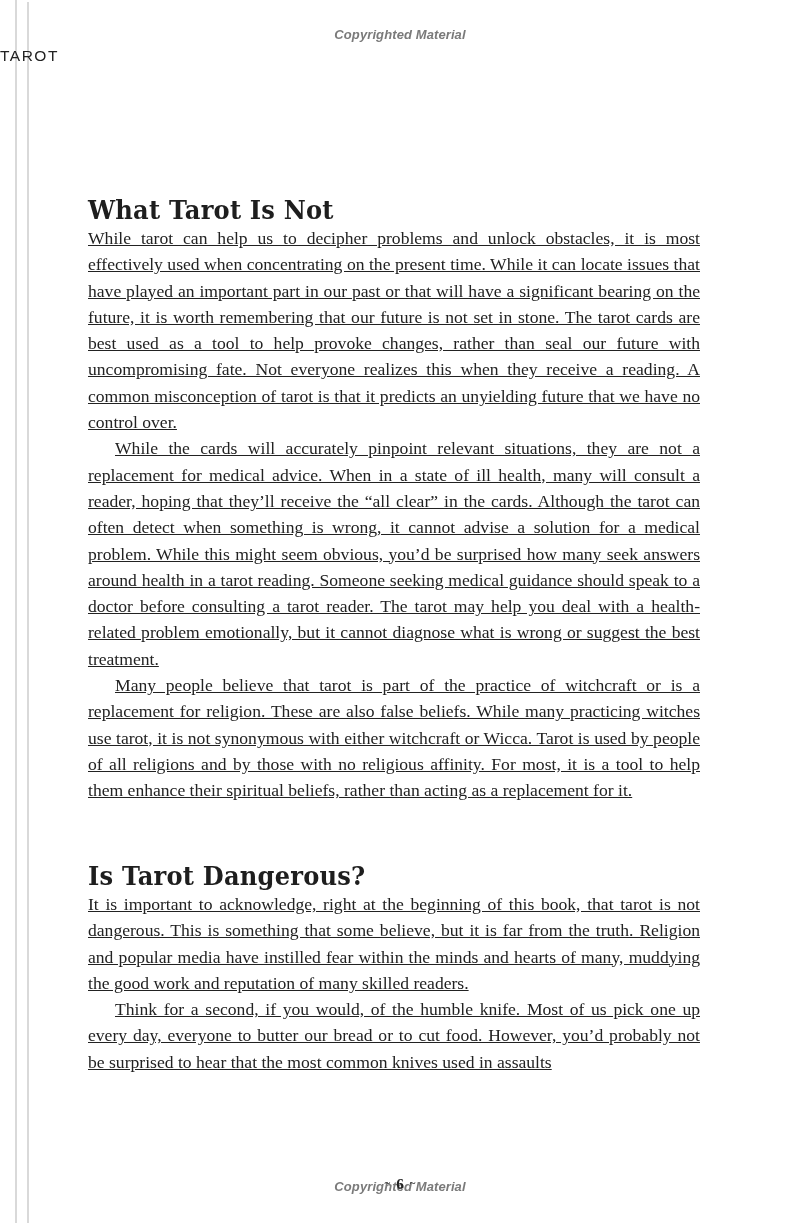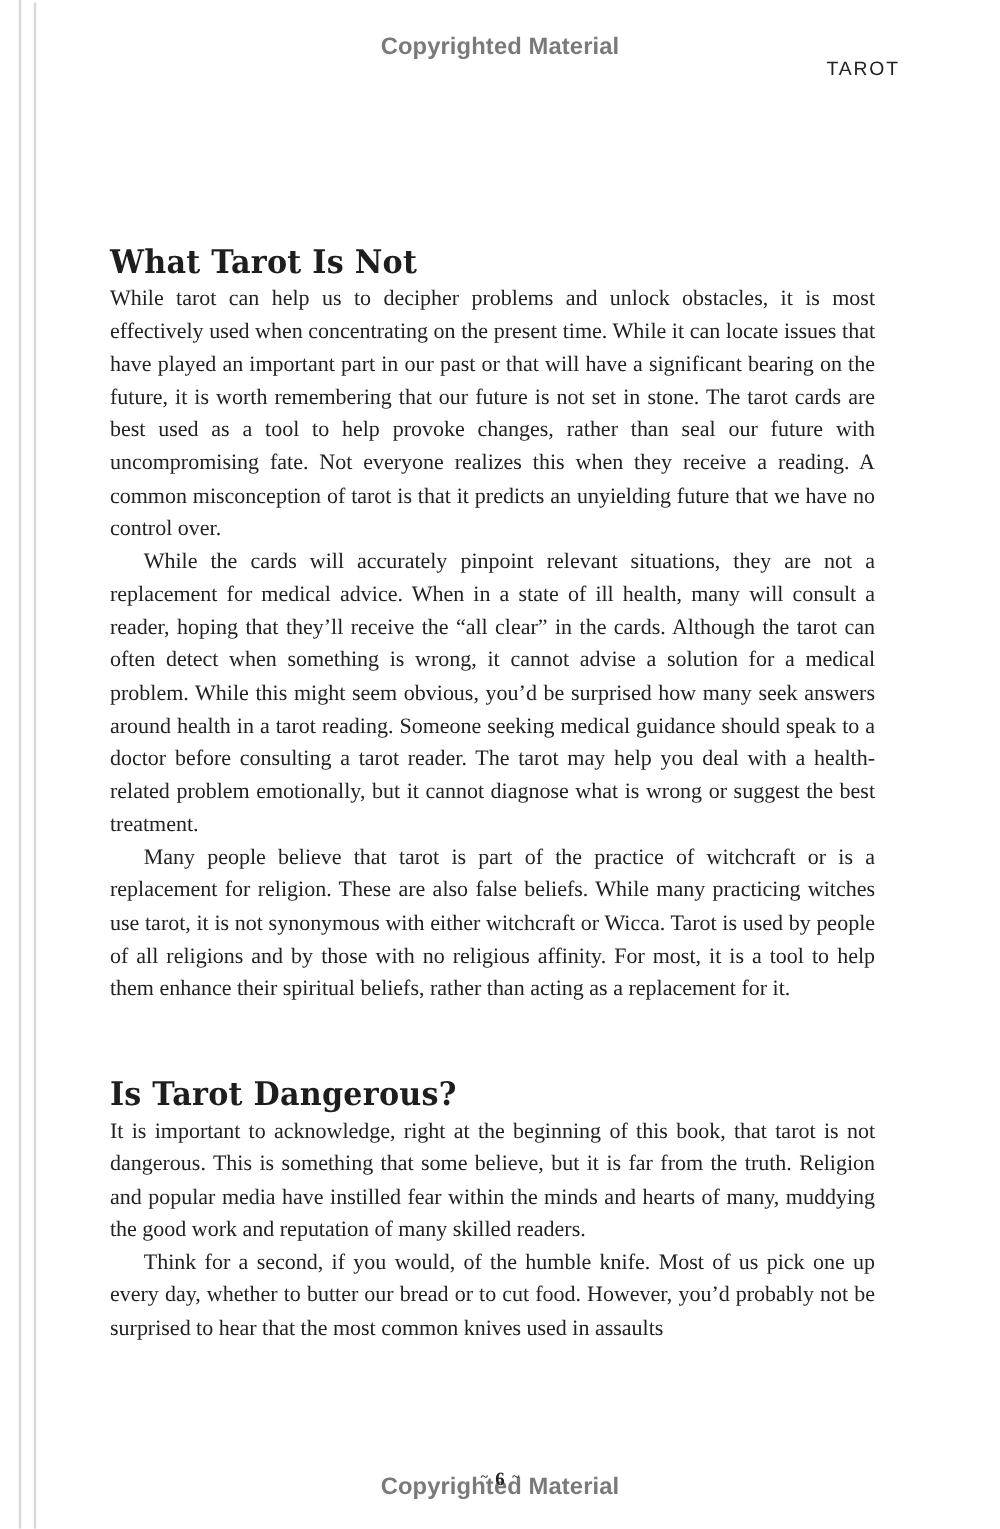--- a/index.html
+++ b/index.html
@@ -23,51 +23,53 @@
     .edge-line.l1 { left: 15px; }
     .edge-line.l2 { left: 27px; top: 2px; }
 
     .watermark {
       position: absolute;
       left: 0;
       width: 800px;
       text-align: center;
       font-family: "Liberation Sans", sans-serif;
       font-weight: bold;
-      font-size: 19px;
+      font-size: 13px;
       color: #7a7a7a;
       letter-spacing: 0.1px;
+      font-style: italic;
     }
     .watermark.top { top: 27px; }
     .running-head {
       position: absolute;
       left: 0;
       width: 720px;
       top: 47px;
-      text-align: right;
+      text-align: left;
       font-family: "Liberation Sans", sans-serif;
       font-size: 15.5px;
       letter-spacing: 1.5px;
       color: #222;
     }
 
     .content {
       position: absolute;
       left: 88px;
       width: 612px;
       font-family: "Liberation Serif", serif;
       font-size: 17.6px;
       line-height: 26.3px;
       color: #222;
       text-align: justify;
       margin-top: 48px;
     }
     .content p {
       margin: 0;
       text-align-last: left;
+      text-decoration: underline;
     }
     .content p.indent { text-indent: 27px; }
 
     h2.section-heading {
       margin: 0;
       font-family: "DejaVu Serif", serif;
       font-weight: bold;
       font-size: 26px;
       line-height: 30px;
       color: #1e1e1e;
@@ -118,21 +120,21 @@
 <section class="content" id="sec1">
   <h2 class="section-heading">What Tarot Is Not</h2>
   <p>While tarot can help us to decipher problems and unlock obstacles, it is most effectively used when concentrating on the present time. While it can locate issues that have played an important part in our past or that will have a significant bearing on the future, it is worth remembering that our future is not set in stone. The tarot cards are best used as a tool to help provoke changes, rather than seal our future with uncompromising fate. Not everyone realizes this when they receive a reading. A common misconception of tarot is that it predicts an unyielding future that we have no control over.</p>
   <p class="indent">While the cards will accurately pinpoint relevant situations, they are not a replacement for medical advice. When in a state of ill health, many will consult a reader, hoping that they’ll receive the “all clear” in the cards. Although the tarot can often detect when something is wrong, it cannot advise a solution for a medical problem. While this might seem obvious, you’d be surprised how many seek answers around health in a tarot reading. Someone seeking medical guidance should speak to a doctor before consulting a tarot reader. The tarot may help you deal with a health-related problem emotionally, but it cannot diagnose what is wrong or suggest the best treatment.</p>
   <p class="indent">Many people believe that tarot is part of the practice of witchcraft or is a replacement for religion. These are also false beliefs. While many practicing witches use tarot, it is not synonymous with either witchcraft or Wicca. Tarot is used by people of all religions and by those with no religious affinity. For most, it is a tool to help them enhance their spiritual beliefs, rather than acting as a replacement for it.</p>
 </section>
 
 <section class="content" id="sec2">
   <h2 class="section-heading">Is Tarot Dangerous?</h2>
   <p>It is important to acknowledge, right at the beginning of this book, that tarot is not dangerous. This is something that some believe, but it is far from the truth. Religion and popular media have instilled fear within the minds and hearts of many, muddying the good work and reputation of many skilled readers.</p>
-  <p class="indent">Think for a second, if you would, of the humble knife. Most of us pick one up every day, whether to butter our bread or to cut food. However, you’d probably not be surprised to hear that the most common knives used in assaults</p>
+  <p class="indent">Think for a second, if you would, of the humble knife. Most of us pick one up every day, everyone to butter our bread or to cut food. However, you’d probably not be surprised to hear that the most common knives used in assaults</p>
 </section>
 
 <div class="footer">
   <div class="watermark">Copyrighted Material</div>
   <div class="page-number-wrap">
     <span class="ornament">~</span><span>6</span><span class="ornament">~</span>
   </div>
 </div>
 
 </body></html>

